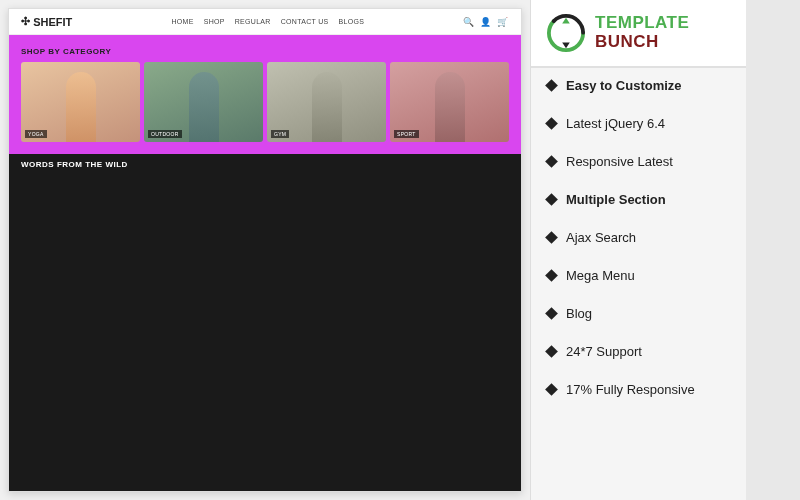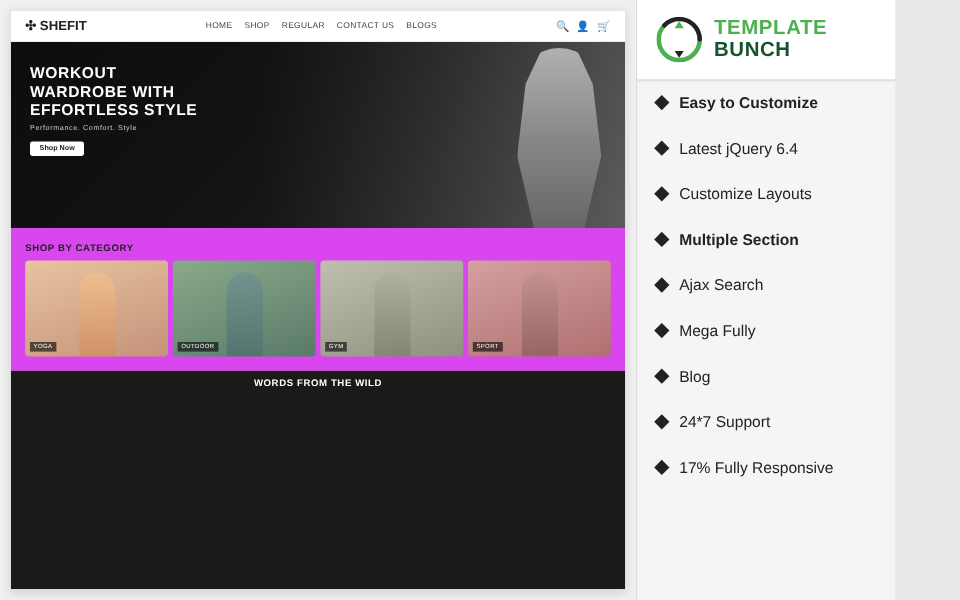--- a/index.html
+++ b/index.html
@@ -183,21 +183,20 @@
     .cat-figure-1 { background: linear-gradient(180deg, #f0c090 0%, #d09060 100%); border-radius: 15px 15px 0 0; }
     .cat-figure-2 { background: linear-gradient(180deg, #709090 0%, #507070 100%); border-radius: 15px 15px 0 0; }
     .cat-figure-3 { background: linear-gradient(180deg, #b0b0a0 0%, #808070 100%); border-radius: 15px 15px 0 0; }
     .cat-figure-4 { background: linear-gradient(180deg, #c09090 0%, #906060 100%); border-radius: 15px 15px 0 0; }
 
     
     .mock-bottom {
       background: #1a1a1a;
       padding: 6px 12px;
       flex: 1;
-      text-align: center;
     }
     .bottom-title {
       font-size: 8px;
       font-weight: 700;
       text-transform: uppercase;
       color: #fff;
       letter-spacing: 0.5px;
     }
 
     
@@ -292,33 +291,20 @@
         <span class="nav-link">CONTACT US</span>
         <span class="nav-link">BLOGS</span>
       </div>
       <div class="nav-icons">
         <span class="nav-icon">🔍</span>
         <span class="nav-icon">👤</span>
         <span class="nav-icon">🛒</span>
       </div>
     </div>
 
-    <div class="mock-hero">
-      <div class="hero-bg-overlay"></div>
-      <div class="hero-figure-right"></div>
-      <div class="hero-content">
-        <div class="hero-title">
-          <span>WORKOUT</span><br>
-          <span>WARDROBE WITH</span><br>
-          <span>EFFORTLESS STYLE</span>
-        </div>
-        <div class="hero-sub">Performance. Comfort. Style</div>
-        <div class="hero-btn">Shop Now</div>
-      </div>
-    </div>
 
     <div class="mock-category">
       <div class="category-title">SHOP BY CATEGORY</div>
       <div class="category-grid">
         <div class="category-item cat-1">
           <div class="cat-figure cat-figure-1"></div>
           <span class="cat-label">YOGA</span>
         </div>
         <div class="category-item cat-2">
           <div class="cat-figure cat-figure-2"></div>
@@ -352,49 +338,49 @@
         <circle cx="20" cy="20" r="18" fill="none" stroke="#222" stroke-width="4" stroke-dasharray="42 70" stroke-dashoffset="-70" stroke-linecap="round"></circle>
         <polygon points="20,4 24,10 16,10" fill="#4caf50"></polygon>
         <polygon points="20,36 16,30 24,30" fill="#222"></polygon>
       </svg>
     </div>
     <div>
       <div class="tb-title">
         <span>TEMPLATE</span>
       </div>
       <div class="tb-title">
-        <span style="color:#14532d;">BUNCH</span>
+        <span style="color:#7f1d1d;">BUNCH</span>
       </div>
     </div>
   </div>
 
   <div class="features-list">
     <div class="feature-item">
       <div class="feature-diamond"></div>
       <span class="feature-text highlight-easy">Easy to Customize</span>
     </div>
     <div class="feature-item">
       <div class="feature-diamond"></div>
       <span class="feature-text">Latest jQuery 6.4</span>
     </div>
     <div class="feature-item">
       <div class="feature-diamond"></div>
-      <span class="feature-text">Customize Layouts</span>
+      <span class="feature-text">Responsive Latest</span>
     </div>
     <div class="feature-item">
       <div class="feature-diamond"></div>
       <span class="feature-text highlight-section">Multiple Section</span>
     </div>
     <div class="feature-item">
       <div class="feature-diamond"></div>
       <span class="feature-text">Ajax Search</span>
     </div>
     <div class="feature-item">
       <div class="feature-diamond"></div>
-      <span class="feature-text">Mega Fully</span>
+      <span class="feature-text">Mega Menu</span>
     </div>
     <div class="feature-item">
       <div class="feature-diamond"></div>
       <span class="feature-text">Blog</span>
     </div>
     <div class="feature-item">
       <div class="feature-diamond"></div>
       <span class="feature-text">24*7 Support</span>
     </div>
     <div class="feature-item">

